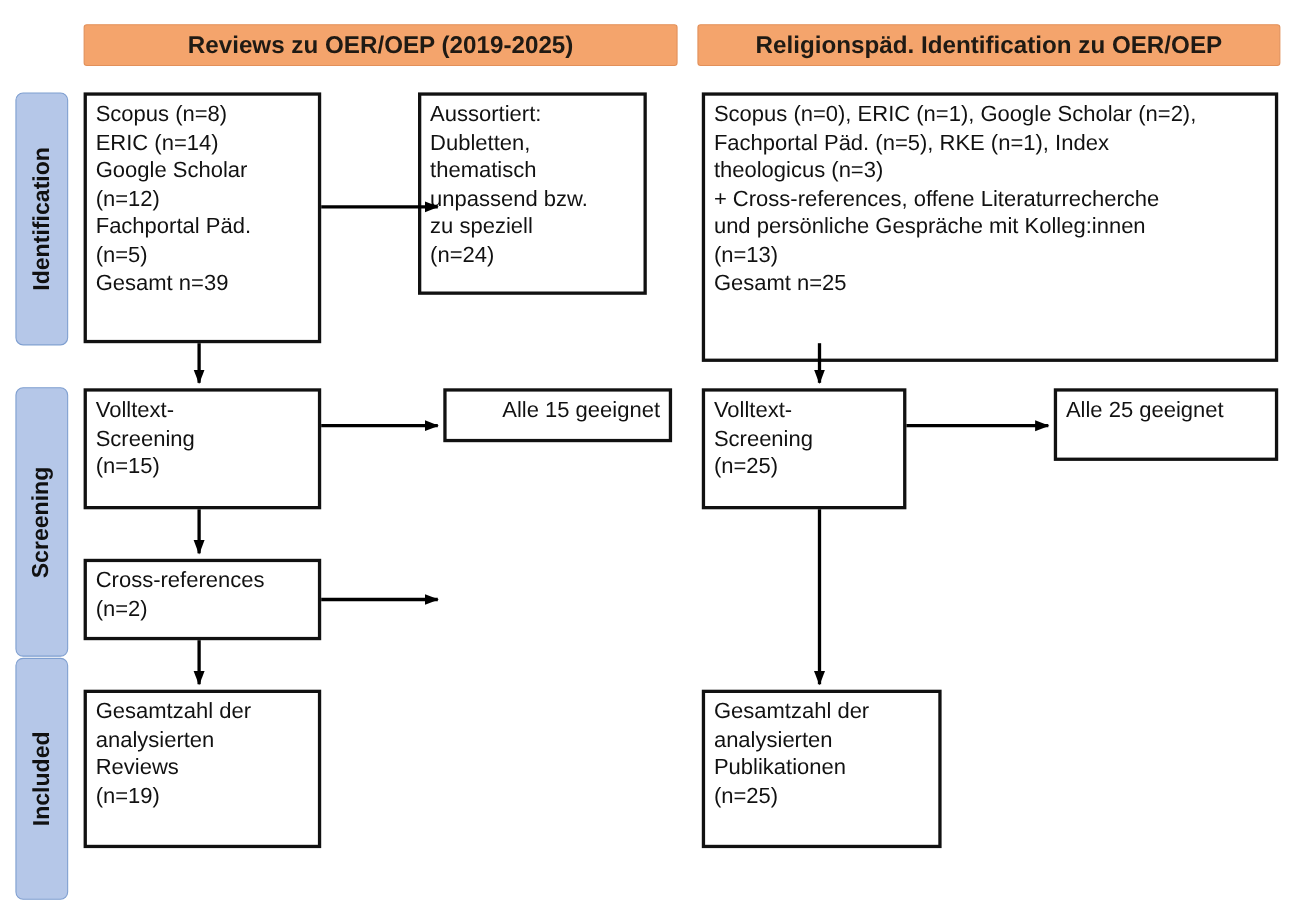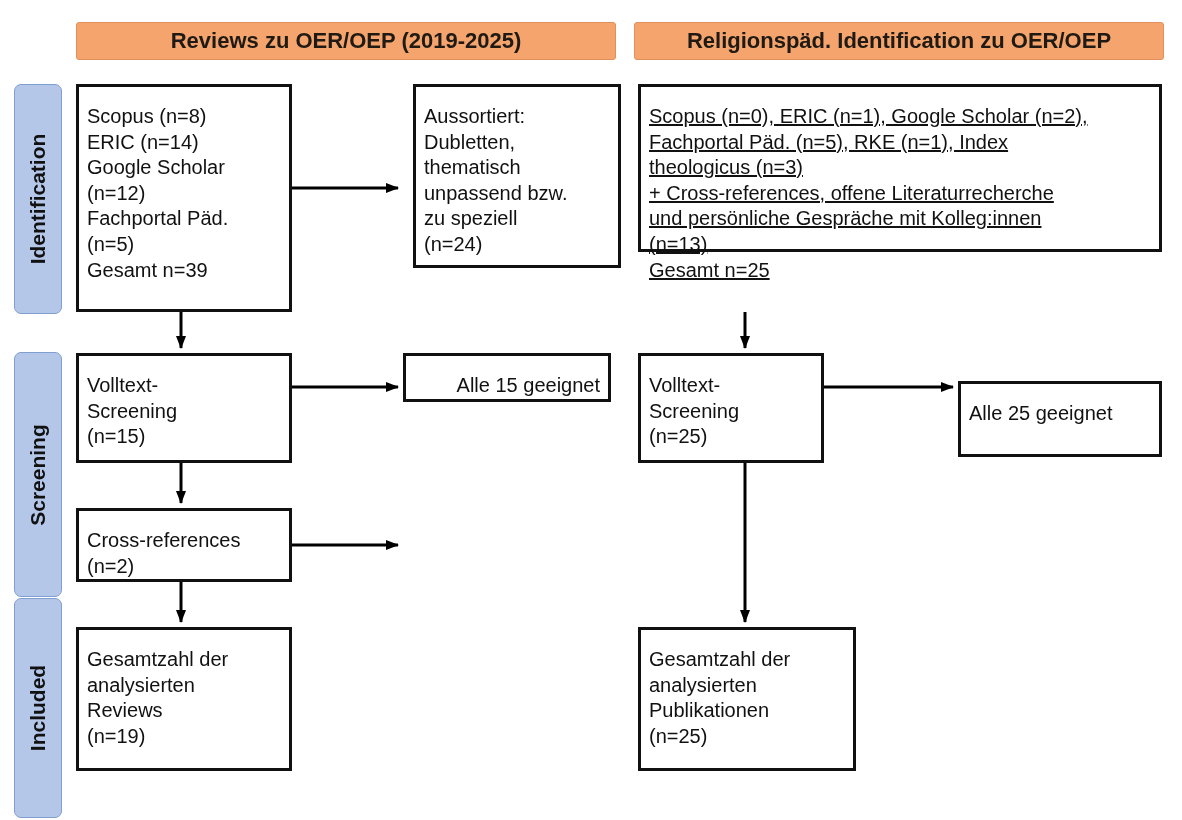--- a/index.html
+++ b/index.html
@@ -57,33 +57,33 @@
   .stage-screening      { left: 14px; top: 352px; width: 46px; height: 243px; }
   .stage-included       { left: 14px; top: 598px; width: 46px; height: 218px; }
   .node {
     position: absolute;
     background: #FFFFFF;
     border: 3px solid #111111;
     box-sizing: border-box;
     color: #111111;
     font-size: 20px;
     line-height: 1.28;
-    padding: 17px 8px;
+    padding: 5px 8px;
     white-space: pre-line;
   }
   .node-l-sources   { left: 76px;  top: 84px;  width: 216px; height: 228px; }
-  .node-l-excluded  { left: 413px; top: 84px;  width: 208px; height: 184px; }
+  .node-l-excluded  { left: 380px; top: 84px;  width: 208px; height: 184px; }
   .node-l-fulltext  { left: 76px;  top: 353px; width: 216px; height: 110px; }
   .node-l-eligible  { left: 403px; top: 353px; width: 208px; height: 49px; text-align: right;  }
   .node-l-crossref  { left: 76px;  top: 508px; width: 216px; height: 74px;  }
   .node-l-added     { left: 403px; top: 508px; width: 208px; height: 78px;  }
   .node-l-total     { left: 76px;  top: 627px; width: 216px; height: 144px; }
-  .node-r-sources   { left: 638px; top: 84px;  width: 524px; height: 168px; text-decoration: underline; }
+  .node-r-sources   { left: 638px; top: 84px;  width: 524px; height: 245px; }
   .node-r-fulltext  { left: 638px; top: 353px; width: 186px; height: 110px; }
-  .node-r-eligible  { left: 958px; top: 353px; width: 204px; height: 76px; margin-top: 28px;  }
+  .node-r-eligible  { left: 958px; top: 353px; width: 204px; height: 66px;  }
   .node-r-total     { left: 638px; top: 627px; width: 218px; height: 144px; }
 </style>
 </head>
 <body>
 
 <div class="canvas">
 
   <div class="header header-left">
     <span>Reviews zu OER/OEP (2019-2025)</span>
   </div>

